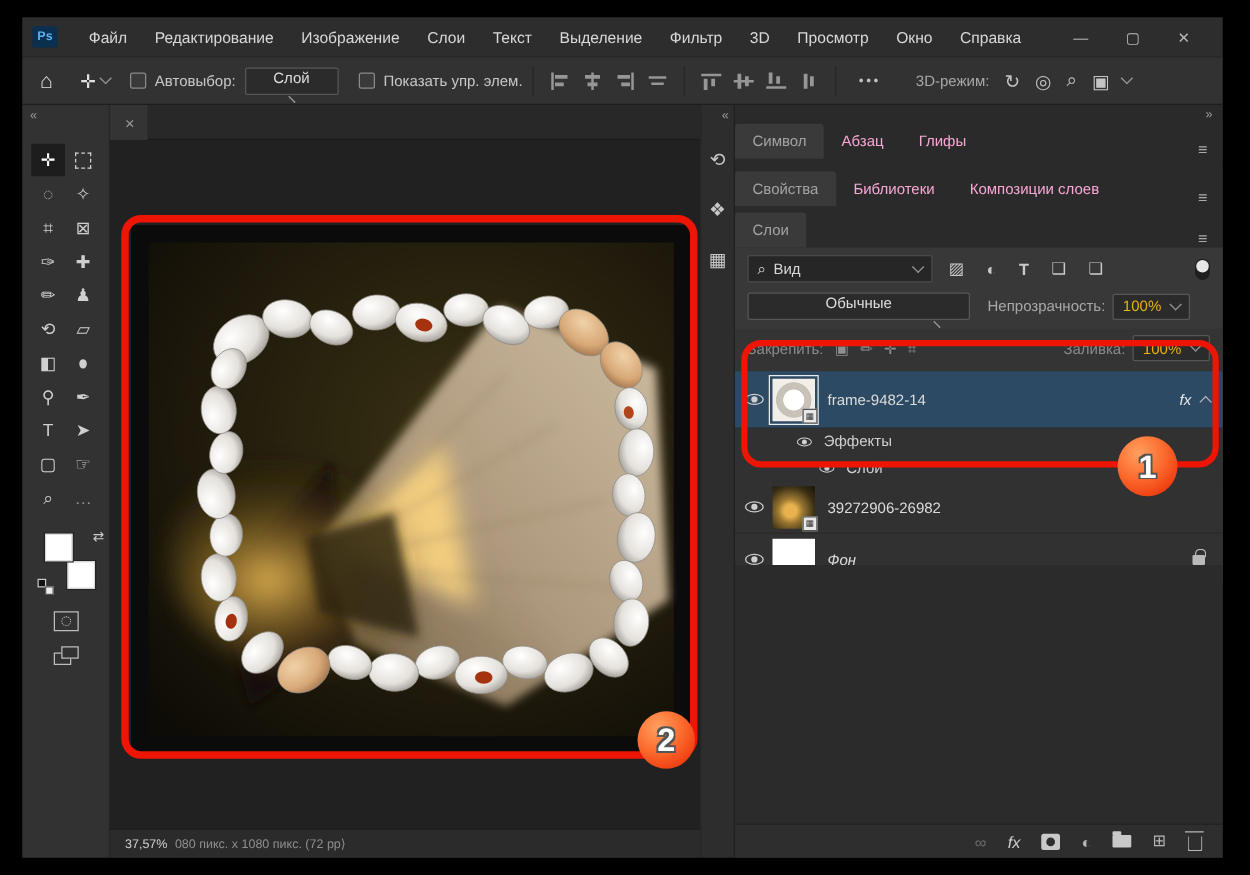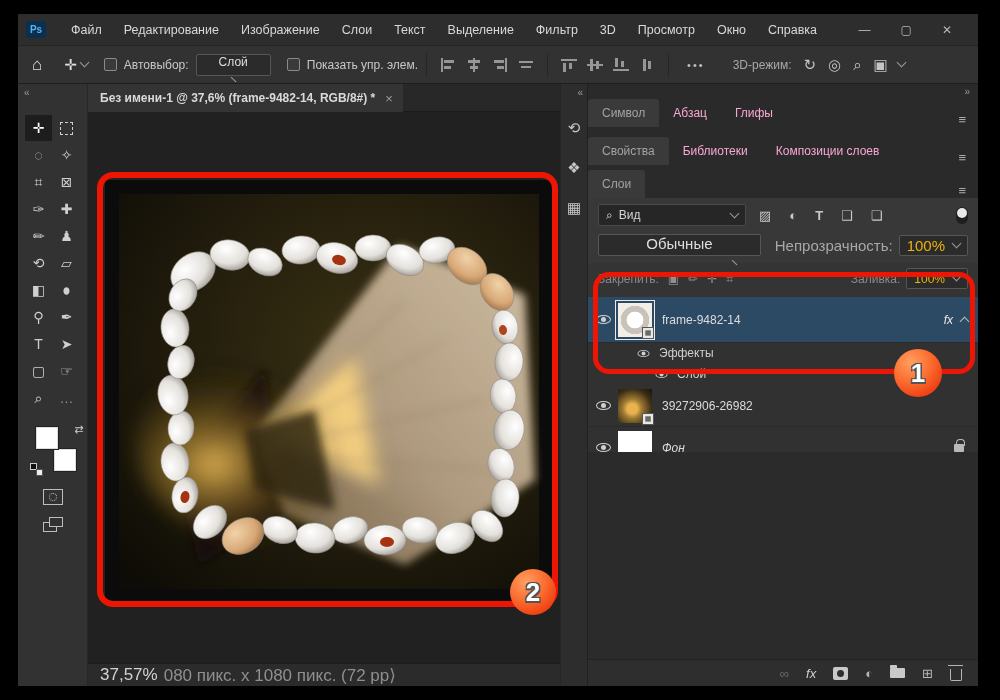--- a/index.html
+++ b/index.html
@@ -82,21 +82,21 @@
   
   .docarea { position:absolute; left:70px; top:70px; width:472px; bottom:0; background:#212121; }
   .tabbar { position:absolute; left:0; top:0; right:0; height:28px; background:#282828;
     border-bottom:1px solid #1b1b1b; display:flex; }
   .doctab { background:#343434; height:28px; display:flex; align-items:center; gap:10px;
     padding:0 10px 0 12px; color:#dadada; font-size:12px; font-weight:bold; }
   .tab-close { color:#9a9a9a; font-weight:normal; font-size:13px; }
   .canvas { position:absolute; left:0; top:28px; right:0; bottom:23px; background:#212121; overflow:hidden; }
   .docimg { position:absolute; left:17px; top:68px; width:447px; height:422px; background:#0b0b0b; }
   .statusbar { position:absolute; left:0; bottom:0; right:0; height:23px; background:#2b2b2b;
-    border-top:1px solid #1d1d1d; display:flex; align-items:center; font-size:17px; }
+    border-top:1px solid #1d1d1d; display:flex; align-items:center; font-size:10px; }
   .status-zoom { color:#d2d2d2; padding:0 6px 0 12px; }
   .status-info { color:#8f8f8f; }
 
   
   .dockstrip { position:absolute; left:542px; top:70px; width:28px; bottom:0; background:#2d2d2d;
     border-left:1px solid #262626; border-right:1px solid #202020; }
   .ds-collapse { color:#9a9a9a; font-size:10px; text-align:right; padding:3px 4px; }
   .ds-icons { display:flex; flex-direction:column; align-items:center; gap:22px; margin-top:18px; }
   .ds-ic { color:#c6c6c6; font-size:15px; }
 
@@ -109,21 +109,21 @@
   .hamb { margin-left:auto; color:#aaaaaa; font-size:13px; padding-right:12px; }
   .tabrow.g1 { margin-top:13px; }
   .panel-body { background:#3a3a3a; }
   .layersbar { background:#383838; padding:6px 10px 5px 10px; display:flex; align-items:center; gap:8px; }
   .vid-combo { background:#262626; border:1px solid #4a4a4a; border-radius:2px; height:22px; width:148px;
     display:flex; align-items:center; color:#d6d6d6; font-size:12px; padding:0 7px; gap:6px; }
   .vid-combo .sp { margin-left:auto; }
   .filt-ic { color:#c9c9c9; font-size:13px; margin:0 5px; }
   .filt-toggle { margin-left:auto; width:12px; height:17px; background:#1f1f1f; border-radius:6px; position:relative; }
   .filt-toggle i { position:absolute; left:1px; top:1px; width:10px; height:10px; background:#e8e8e8; border-radius:50%; }
-  .blendrow { background:#383838; padding:3px 10px 7px 10px; display:flex; align-items:center; font-size:15px; }
+  .blendrow { background:#383838; padding:3px 10px 7px 10px; display:flex; align-items:center; font-size:12px; }
   .blend-combo { width:178px; }
   .op-label { color:#a8a8a8; margin-left:14px; margin-right:6px; white-space:nowrap; }
   .val-box { background:#2b2b2b; border:1px solid #565656; border-radius:2px; height:21px;
     display:flex; align-items:center; gap:8px; padding:0 7px; color:#eab308; }
   .lockrow { background:#343434; padding:5px 10px 8px 10px; display:flex; align-items:center;
     font-size:12px; color:#8a8a8a; gap:9px; }
   .lock-ic { color:#8f8f8f; font-size:12px; }
   .fill-group { margin-left:auto; display:flex; align-items:center; gap:6px; }
   .layerslist { background:#313131; }
   .lrow { display:flex; align-items:center; height:46px; border-bottom:1px solid #2a2a2a; position:relative; }
@@ -320,21 +320,20 @@
         <div class="scrmode">
             <i class="r1"></i>
             <i class="r2"></i>
           </div>
       </div>
     </div>
 
     <div class="docarea">
       <div class="tabbar">
         <div class="doctab">
-          <span>Без имени-1 @ 37,6% (frame-9482-14, RGB/8#) *</span>
           <span class="tab-close">×</span>
         </div>
       </div>
       <div class="canvas">
         <div class="docimg">
           <svg width="447" height="422" viewBox="0 0 447 422">
             <defs>
               <radialGradient id="glow" cx="33%" cy="60%" r="55%">
                 <stop offset="0%" stop-color="#e8b954" stop-opacity="0.95"></stop>
                 <stop offset="45%" stop-color="#8a6a22" stop-opacity="0.55"></stop>

